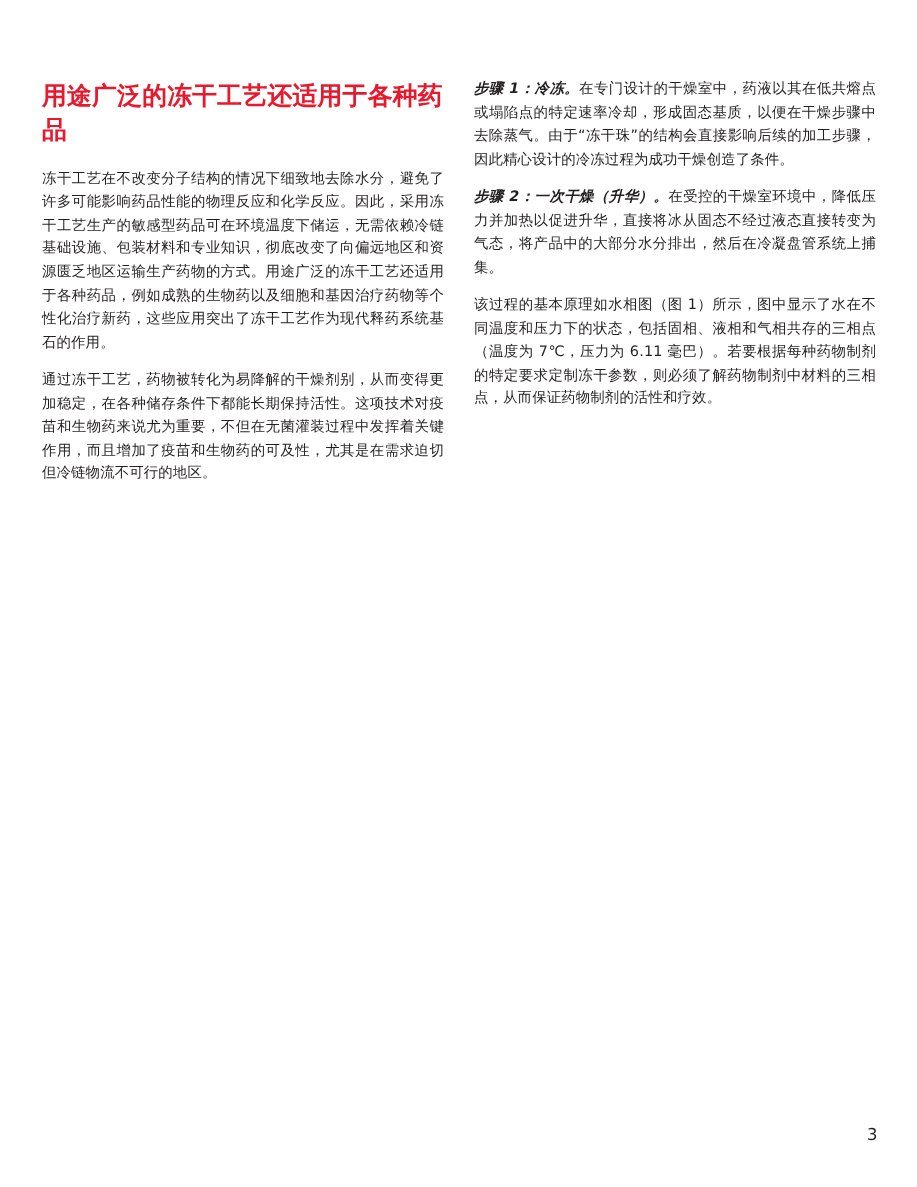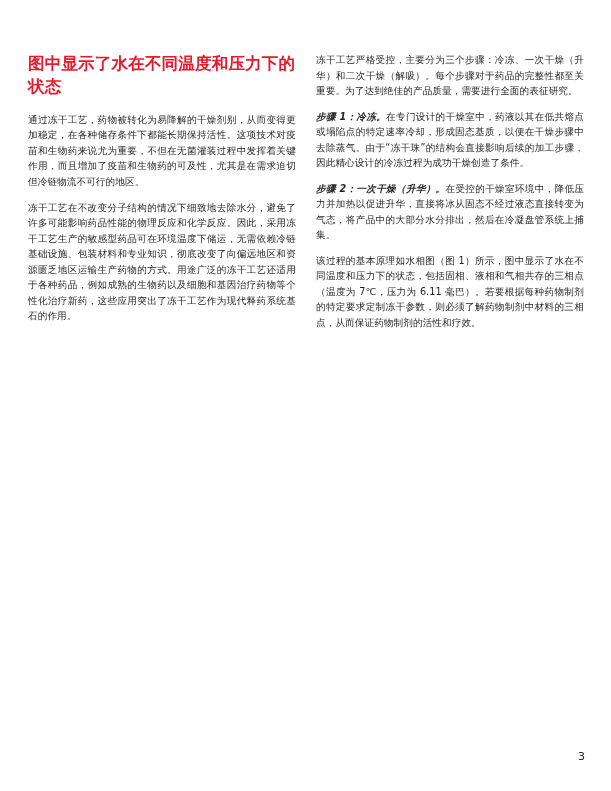--- a/index.html
+++ b/index.html
@@ -78,30 +78,27 @@
 </style>
 </head>
 <body>
 
 <div class="page">
   <div class="edge-left"></div>
 
   <div class="content">
 
     <div class="col">
-      <h1 class="heading">图中显示了水在不同温度和压力下的状态</h1>
+      <h1 class="heading">用途广泛的冻干工艺还适用于各种药品</h1>
+      <p class="para">冻干工艺在不改变分子结构的情况下细致地去除水分，避免了许多可能影响药品性能的物理反应和化学反应。因此，采用冻干工艺生产的敏感型药品可在环境温度下储运，无需依赖冷链基础设施、包装材料和专业知识，彻底改变了向偏远地区和资源匮乏地区运输生产药物的方式。用途广泛的冻干工艺还适用于各种药品，例如成熟的生物药以及细胞和基因治疗药物等个性化治疗新药，这些应用突出了冻干工艺作为现代释药系统基石的作用。</p>
       <p class="para">通过冻干工艺，药物被转化为易降解的干燥剂别，从而变得更加稳定，在各种储存条件下都能长期保持活性。这项技术对疫苗和生物药来说尤为重要，不但在无菌灌装过程中发挥着关键作用，而且增加了疫苗和生物药的可及性，尤其是在需求迫切但冷链物流不可行的地区。</p>
-      <p class="para">冻干工艺在不改变分子结构的情况下细致地去除水分，避免了许多可能影响药品性能的物理反应和化学反应。因此，采用冻干工艺生产的敏感型药品可在环境温度下储运，无需依赖冷链基础设施、包装材料和专业知识，彻底改变了向偏远地区和资源匮乏地区运输生产药物的方式。用途广泛的冻干工艺还适用于各种药品，例如成熟的生物药以及细胞和基因治疗药物等个性化治疗新药，这些应用突出了冻干工艺作为现代释药系统基石的作用。</p>
     </div>
 
     <div class="col">
 
-      <p class="para">
-        <span class="step-label"></span><span>冻干工艺严格受控，主要分为三个步骤：冷冻、一次干燥（升华）和二次干燥（解吸）。每个步骤对于药品的完整性都至关重要。为了达到绝佳的产品质量，需要进行全面的表征研究。</span>
-      </p>
 
       <p class="para">
         <span class="step-label">步骤 1：冷冻。</span><span>在专门设计的干燥室中，药液以其在低共熔点或塌陷点的特定速率冷却，形成固态基质，以便在干燥步骤中去除蒸气。由于“冻干珠”的结构会直接影响后续的加工步骤，因此精心设计的冷冻过程为成功干燥创造了条件。</span>
       </p>
 
       <p class="para">
         <span class="step-label">步骤 2：一次干燥（升华）。</span><span>在受控的干燥室环境中，降低压力并加热以促进升华，直接将冰从固态不经过液态直接转变为气态，将产品中的大部分水分排出，然后在冷凝盘管系统上捕集。</span>
       </p>
 
 

